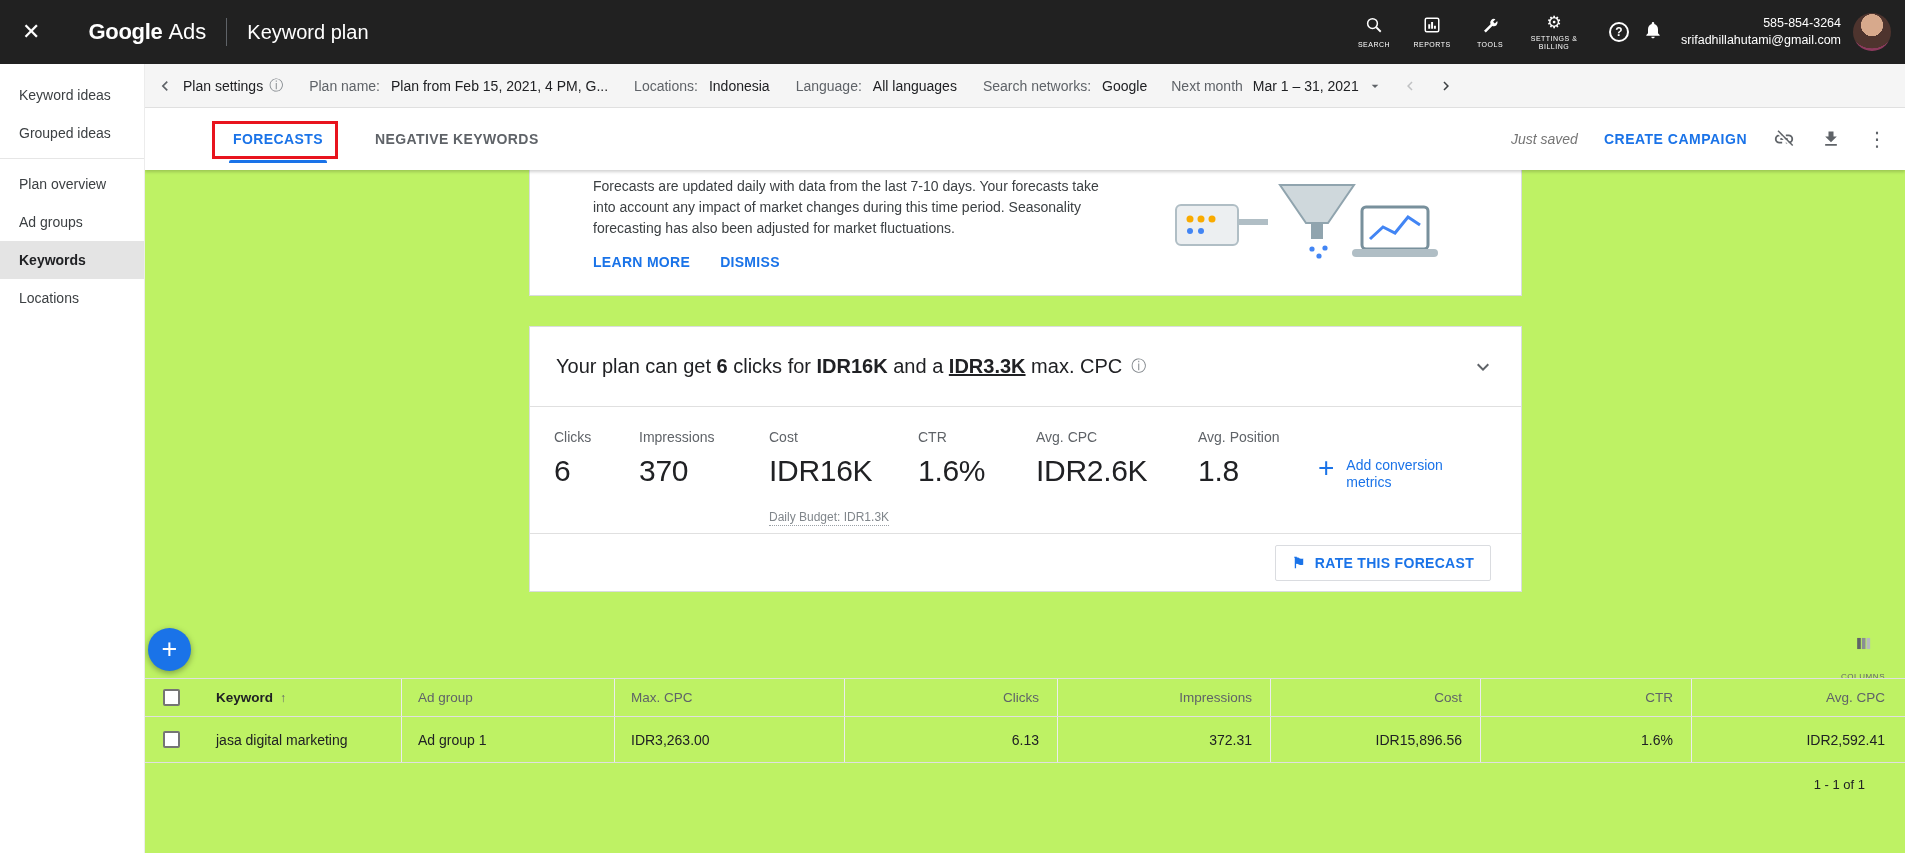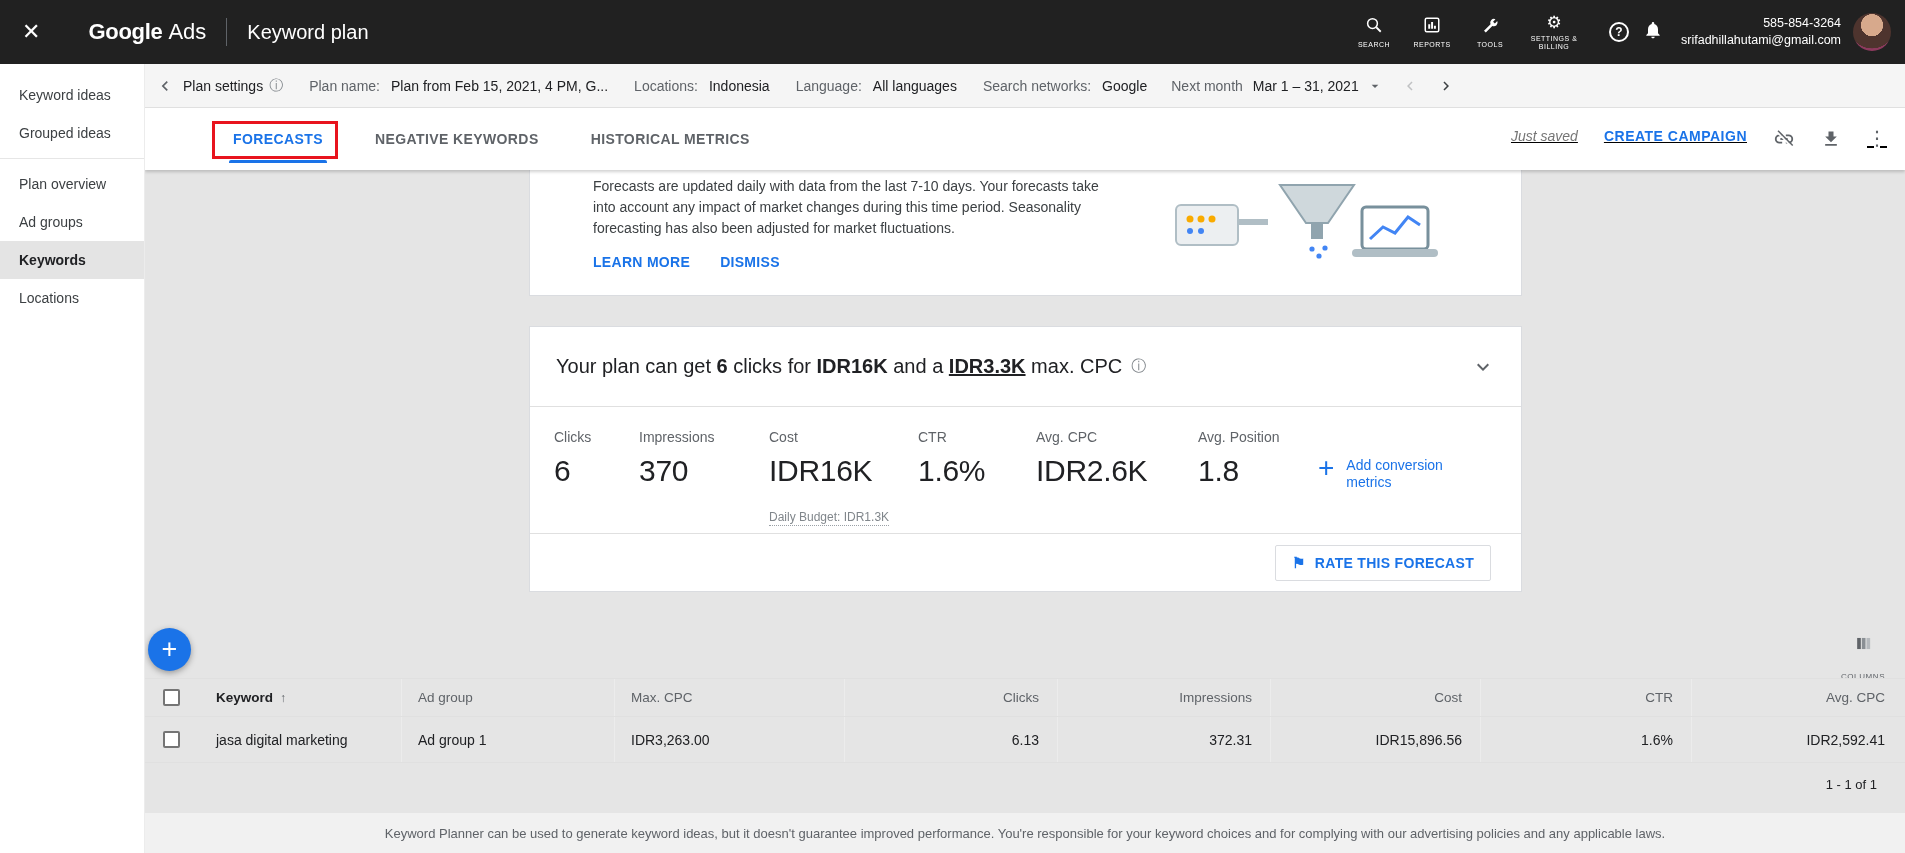--- a/index.html
+++ b/index.html
@@ -43,31 +43,31 @@
   .caret { margin-left:8px; display:flex; }
   .pg-arrow { margin-left:18px; display:flex; cursor:pointer; }
   .pg-arrow.disabled { opacity:.35; cursor:default; }
 
   
   .tabbar { position:absolute; top:108px; left:145px; right:0; height:62px; background:#fff; box-shadow:0 2px 3px rgba(0,0,0,.18); display:flex; align-items:center; z-index:2; }
   .tabs { display:flex; margin-left:62px; height:100%; }
   .tab { padding:0 26px; display:flex; align-items:center; font-size:14px; font-weight:700; letter-spacing:.4px; color:#5f6368; position:relative; cursor:pointer; }
   .tab.selected { color:#1a73e8; }
   .tab.selected::after { content:""; position:absolute; left:22px; right:22px; bottom:7px; height:3px; background:#1a73e8; border-radius:2px 2px 0 0; }
-  .tab-right { margin-left:auto; display:flex; gap:26px; margin-right:18px;text-decoration:underline; }
+  .tab-right { margin-left:auto; display:flex; align-items:center; gap:26px; margin-right:18px; }
   .saved-status { font-style:italic; color:#757575; font-size:14px; }
   .create-campaign { color:#1a73e8; font-size:14px; font-weight:700; letter-spacing:.5px; cursor:pointer; }
   .tb-icon { cursor:pointer; display:flex; align-items:center; }
   .overflow-dots { font-size:20px; color:#5f6368; cursor:pointer; line-height:20px; }
 
   
   .annotation { position:absolute; left:212px; top:121px; width:126px; height:38px; border:3px solid #e8141e; z-index:6; pointer-events:none; }
 
   
-  .content { position:absolute; top:170px; left:145px; right:0; bottom:0; background:#e5e5e5; overflow:hidden; }
+  .content { position:absolute; top:170px; left:145px; right:0; bottom:0; background:#bef264; overflow:hidden; }
 
   .card { position:absolute; background:#fff; border:1px solid #dadce0; }
   .notice-card { left:384px; top:-1px; width:993px; height:127px; border-top:none; }
   .notice-body { padding:7px 0 0 63px; width:575px; font-size:14px; line-height:21px; color:#3c4043; }
   .notice-links { padding:15px 0 0 63px; display:flex; gap:30px; }
   .text-link { color:#1a73e8; font-size:14px; font-weight:700; letter-spacing:.3px; cursor:pointer; }
   .notice-illustration { position:absolute; right:74px; top:2px; }
 
   .forecast-card { left:384px; top:156px; width:993px; height:266px; }
   .fc-header { height:80px; display:flex; align-items:center; padding:0 26px; border-bottom:1px solid #e0e0e0; font-size:20px; color:#202124; }
@@ -106,21 +106,21 @@
   .col-1 { width:213px; }
   .col-2 { width:230px; }
   .col-3 { width:213px; }
   .col-4 { width:213px; }
   .col-5 { width:210px; }
   .col-6 { width:211px; }
   .col-7 { flex:1; padding-right:20px; }
   .th-keyword { color:#202124; font-weight:700; }
   .sort-arrow { color:#5f6368; font-size:12px; margin-left:7px; font-weight:400; }
   .checkbox { width:17px; height:17px; border:2px solid #757575; border-radius:2px; background:#fff; cursor:pointer; flex:none; }
-  .pagination { position:absolute; right:28px; top:607px; font-size:13px; color:#202124; }
+  .pagination { position:absolute; right:40px; top:607px; font-size:13px; color:#202124; }
 
   .page-footer { position:absolute; left:0; right:0; top:643px; height:40px; background:#f1f1f1; display:flex; align-items:center; justify-content:center; font-size:13px; color:#5f6368; }
 </style>
 </head>
 <body>
 
 <div class="screen">
 
   <header class="topbar">
     <span class="close-btn">✕</span>
@@ -228,21 +228,20 @@
       <svg width="18" height="18" viewBox="0 0 24 24">
           <path d="M8.6 16.6L10 18l6-6-6-6-1.4 1.4L13.2 12z" fill="#3c4043"></path>
         </svg>
     </span>
   </div>
 
   <div class="tabbar">
     <div class="tabs">
       <div class="tab selected">FORECASTS</div>
       <div class="tab">NEGATIVE KEYWORDS</div>
-      <div class="tab">HISTORICAL METRICS</div>
     </div>
     <div class="tab-right">
       <span class="saved-status">Just saved</span>
       <span class="create-campaign">CREATE CAMPAIGN</span>
       <span class="tb-icon">
         <svg width="22" height="22" viewBox="0 0 24 24">
             <path d="M17 7h-3v2h3a3 3 0 0 1 0 6h-3v2h3a5 5 0 0 0 0-10zM10 7H7a5 5 0 0 0 0 10h3v-2H7a3 3 0 0 1 0-6h3V7z" fill="#5f6368"></path>
             <rect x="8" y="11" width="8" height="2" fill="#5f6368"></rect>
             <line x1="4" y1="4" x2="20" y2="20" stroke="#fff" stroke-width="2"></line>
             <line x1="5.5" y1="3" x2="21.5" y2="19" stroke="#5f6368" stroke-width="1.6"></line>
@@ -396,18 +395,15 @@
         <div class="cell col-3 bl num">6.13</div>
         <div class="cell col-4 bl num">372.31</div>
         <div class="cell col-5 bl num">IDR15,896.56</div>
         <div class="cell col-6 bl num">1.6%</div>
         <div class="cell col-7 bl num">IDR2,592.41</div>
       </div>
     </div>
 
     <div class="pagination">1 - 1 of 1</div>
 
-    <div class="page-footer">
-      <span>Keyword Planner can be used to generate keyword ideas, but it doesn't guarantee improved performance. You're responsible for your keyword choices and for complying with our advertising policies and any applicable laws.</span>
-    </div>
 
   </div>
 </div>
 
 </body></html>

